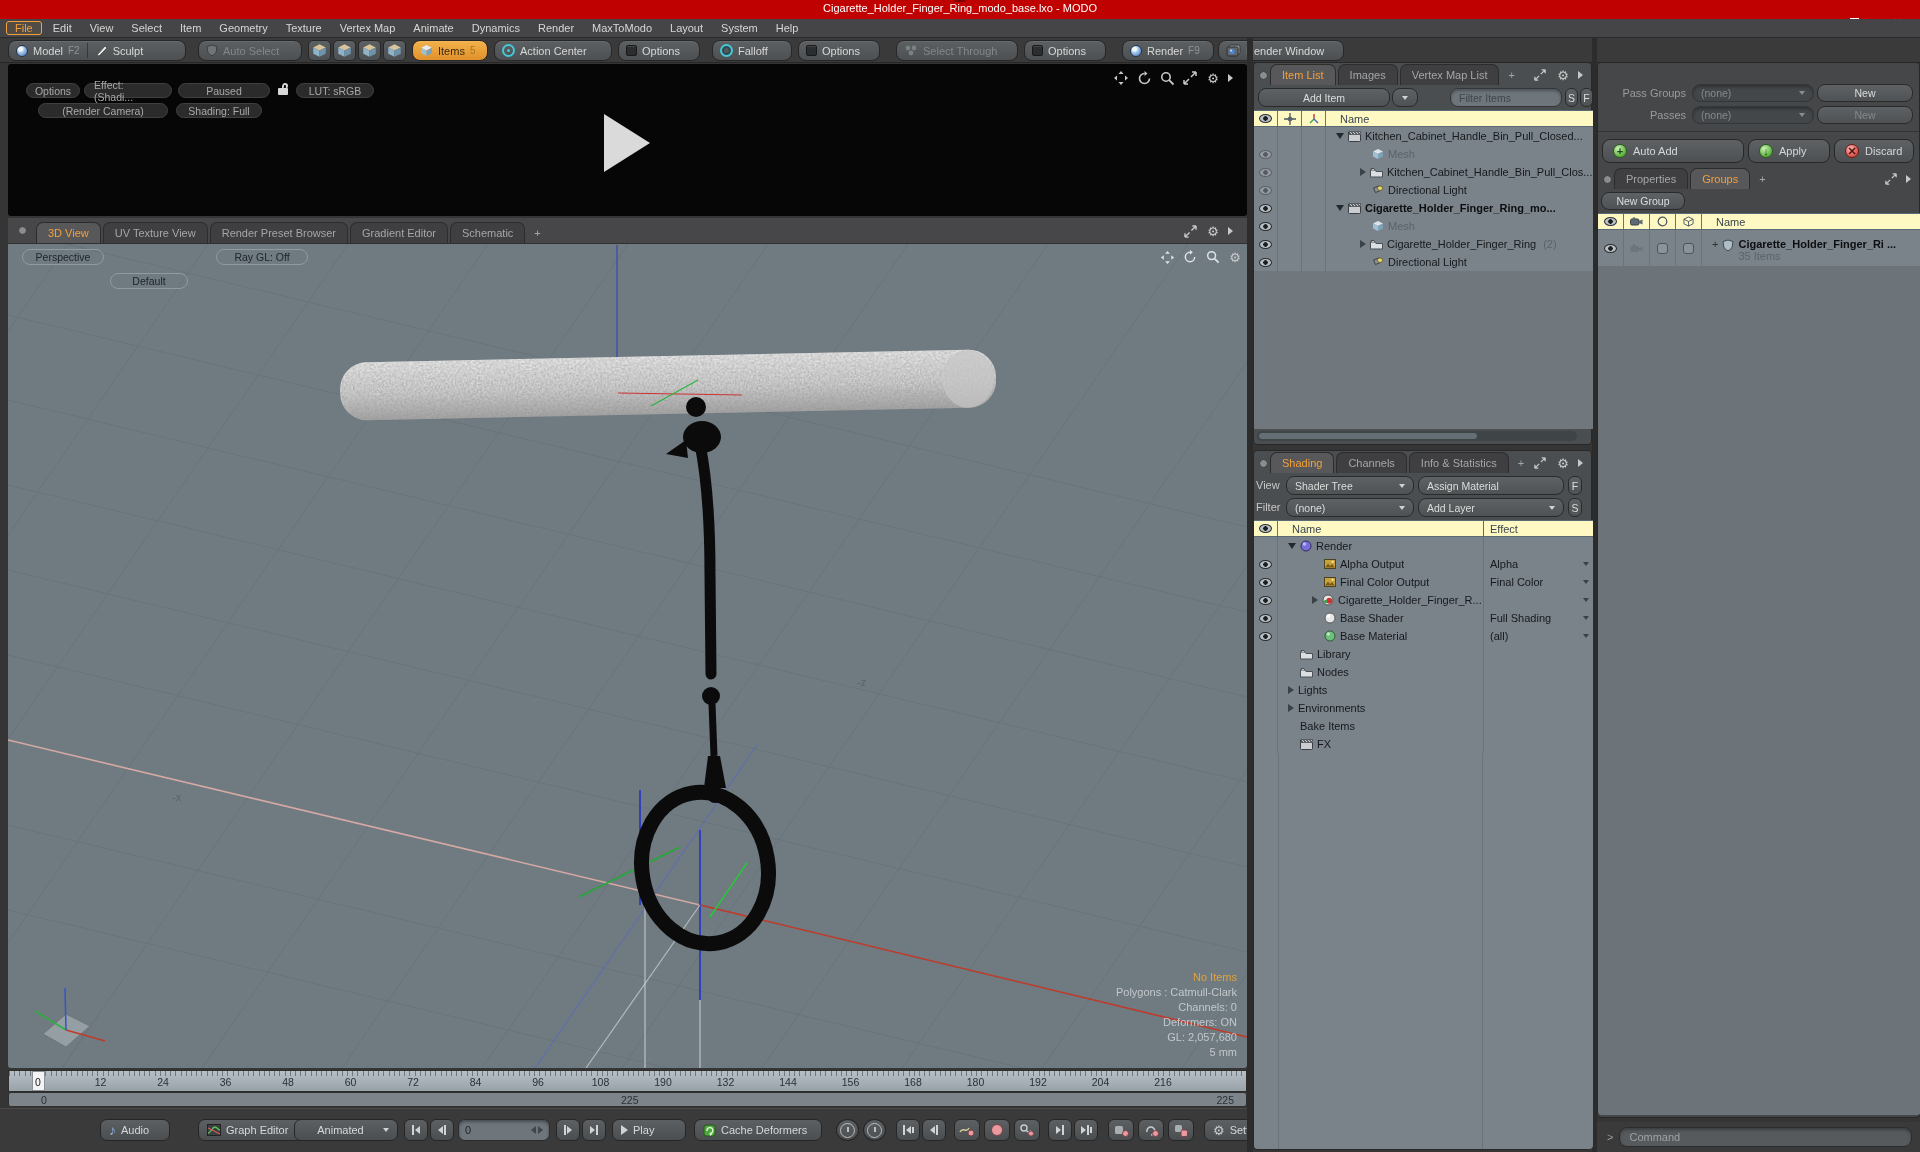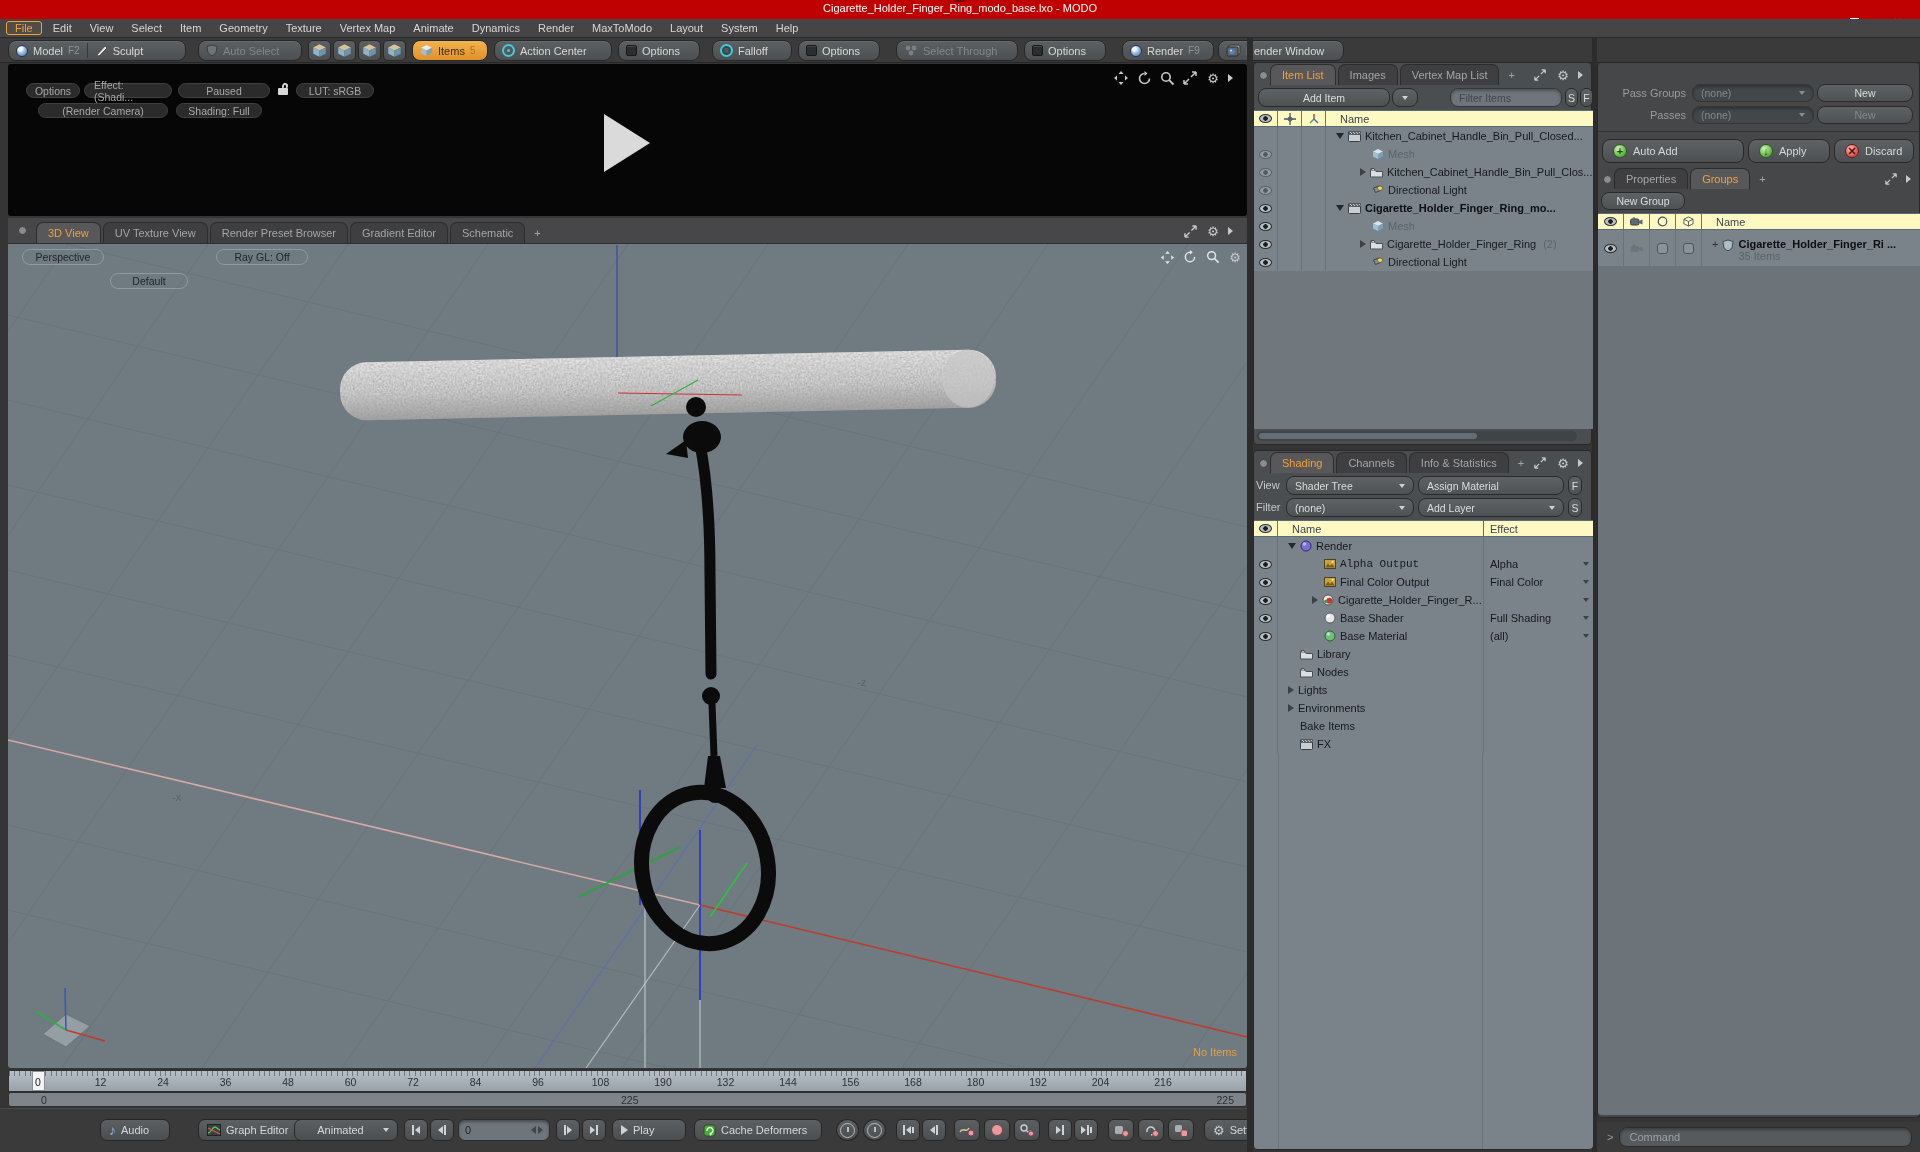--- a/index.html
+++ b/index.html
@@ -423,20 +423,27 @@
           <circle cx="6" cy="6" r="4.2" fill="none" stroke="#dfe3e5" stroke-width="1.6"></circle>
           <path d="M9.2 9.2 L13.5 13.5" stroke="#dfe3e5" stroke-width="1.8"></path>
         </svg>
       </span>
   </div>
   <span class="hicon gear abs" style="right:4px; top:5px;">⚙</span>
   <span class="axislabel" style="left:849px; top:432px;">-z</span>
   <span class="axislabel" style="left:164px; top:547px;">-x</span>
   <div id="vpinfo">
     <div class="hl">No Items</div>
+    <div id="vp-info-lines">
+        <div>Polygons : Catmull-Clark</div>
+        <div>Channels: 0</div>
+        <div>Deformers: ON</div>
+        <div>GL: 2,057,680</div>
+        <div>5 mm</div>
+      </div>
   </div>
 </div>
 
 <div id="ruler" class="abs">
   <div class="minor"></div>
   <div id="curframe"></div>
   <div id="ruler-labels">
       <span class="ticklabel" style="left: 14px; color: rgb(23, 25, 27); z-index: 2;">0</span>
       <span class="ticklabel" style="left: 76.4996px;">12</span>
       <span class="ticklabel" style="left: 138.999px;">24</span>
@@ -828,21 +835,21 @@
           <span class="nowrap">Render</span>
         </span>
         <span class="effectcell" style="border-left: 1px solid rgb(107, 114, 120);">
           <span class="nowrap" style="flex: 1 1 0%;"></span>
         </span>
       </div>
       <div class="tr">
         <span class="td-ic">
           <span class="eye"></span>
         </span>
-        <span class="tree" style="padding-left: 34px; font-family: Liberation Mono, monospace;">
+        <span class="tree" style="padding-left: 34px;">
           <span style="width: 8px; flex: 0 0 auto;"></span>
           <span style="display: inline-flex;">
             <svg width="12" height="10">
               <rect x="0.5" y="0.5" width="11" height="9" fill="#caa23a" stroke="#4a4420"></rect>
               <path d="M1 8.5 L4 4.5 L6 7 L8 5 L11 8.5 Z" fill="#7a5c1e"></path>
               <circle cx="8.6" cy="2.8" r="1.1" fill="#f4e9b0"></circle>
             </svg>
           </span>
           <span class="nowrap">Alpha Output</span>
         </span>

